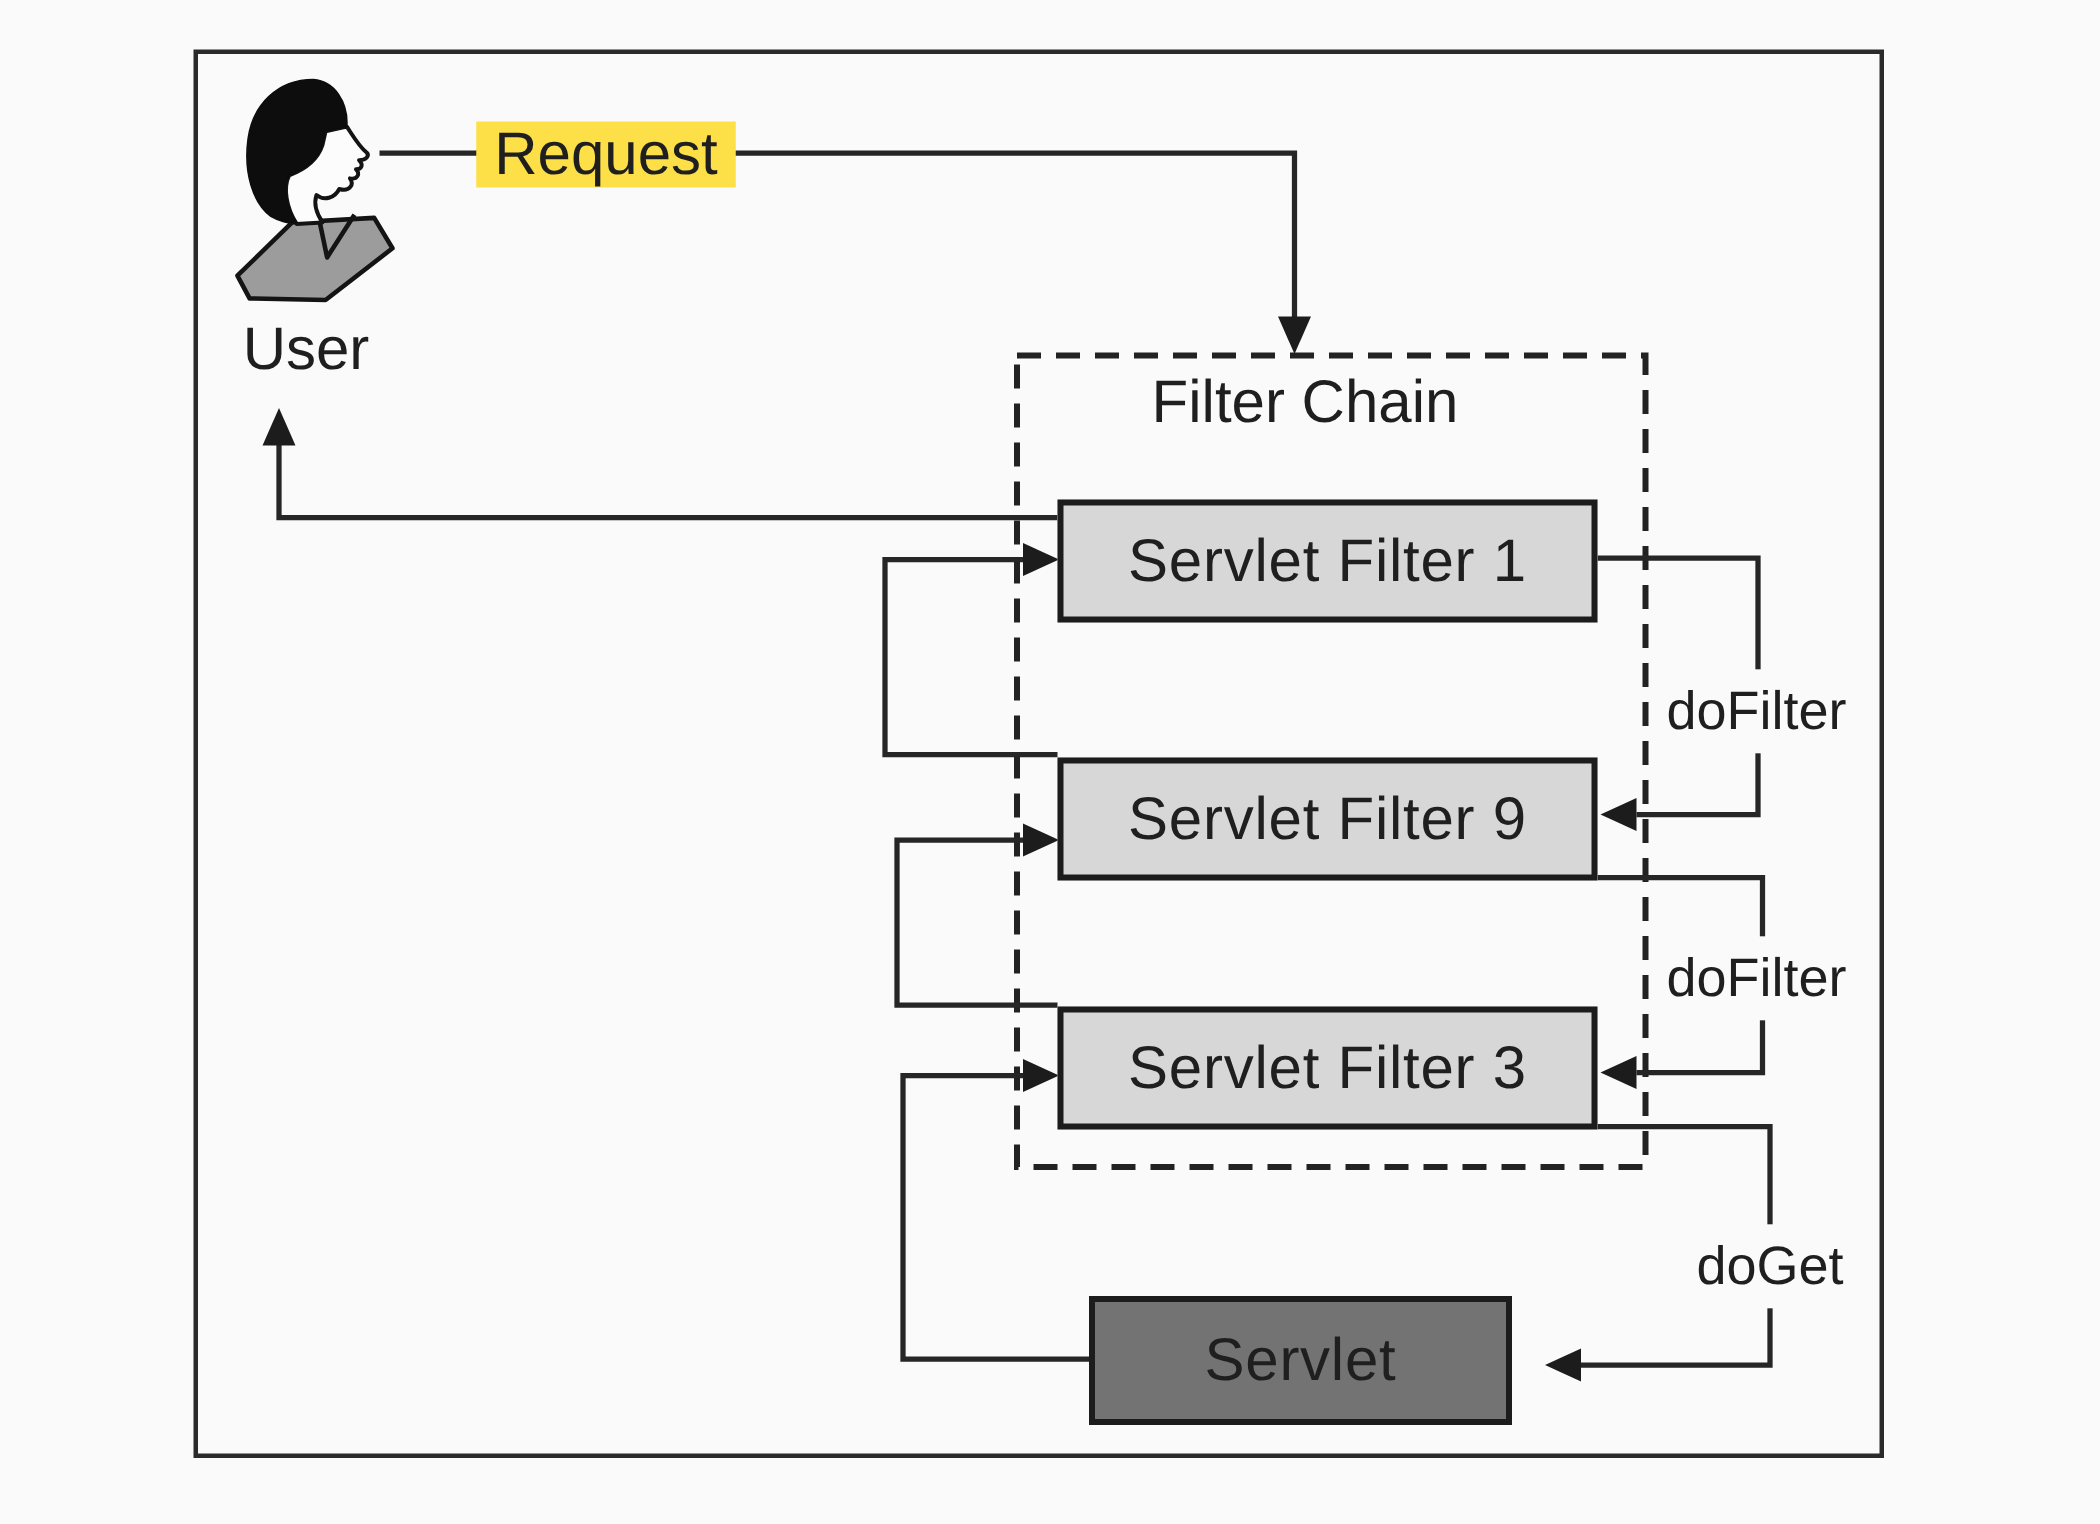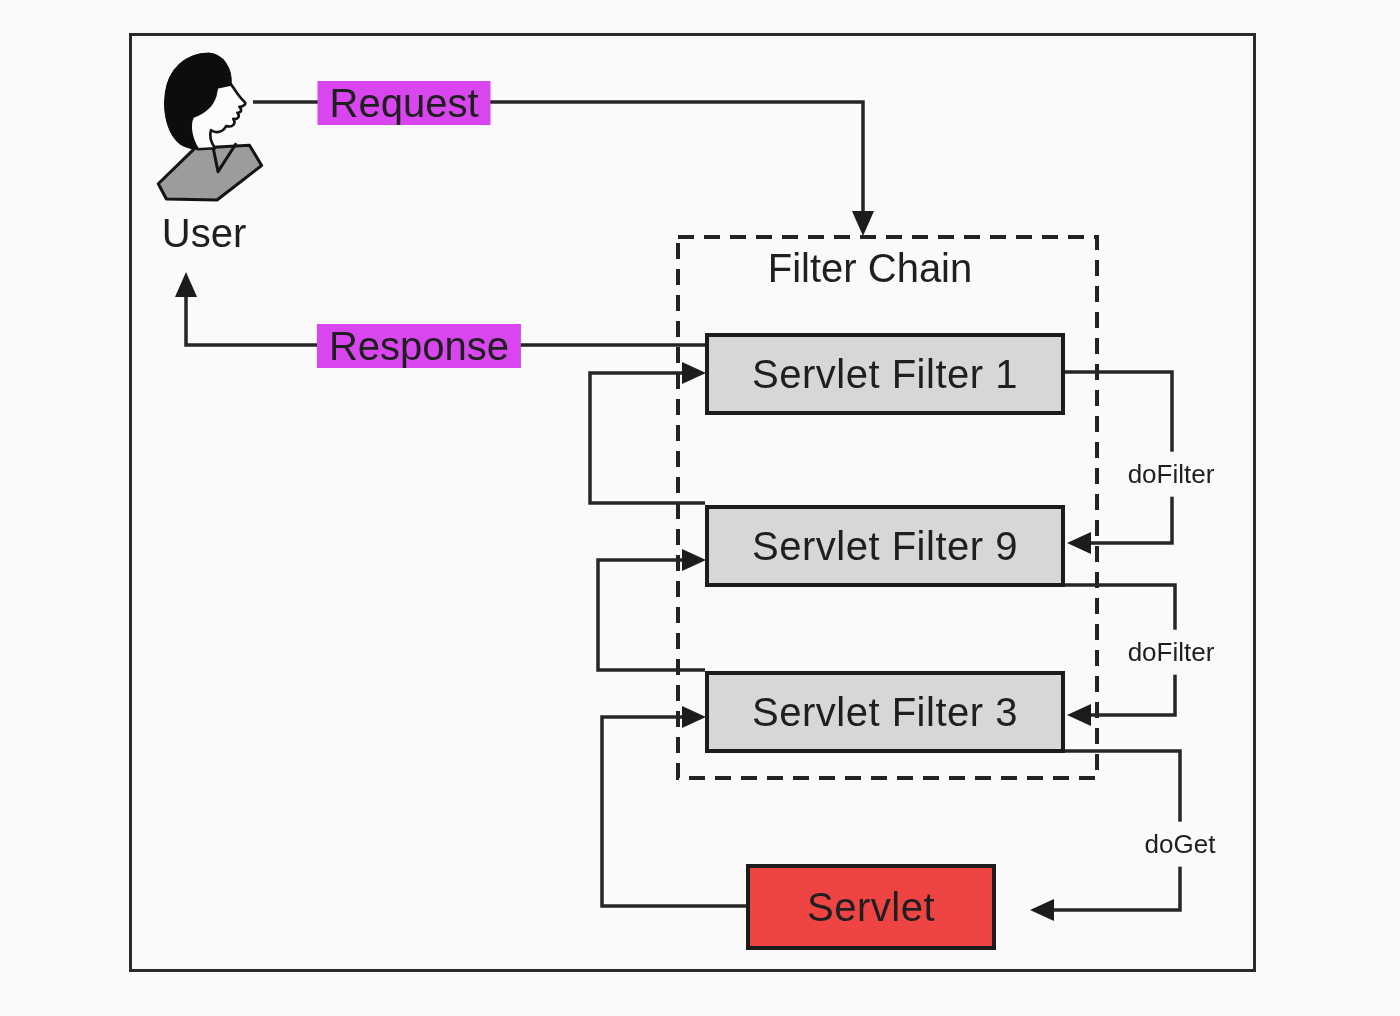--- a/index.html
+++ b/index.html
@@ -27,28 +27,28 @@
   .box {
     position: absolute; box-sizing: border-box;
     border: 4px solid #1c1c1c; background: #d7d7d7;
     display: flex; align-items: center; justify-content: center;
     font-size: 40px; letter-spacing: 0.5px; white-space: nowrap;
   }
   .filter-box { left: 705px; width: 360px; height: 82px; }
   .fb-1 { top: 333px; }
   .fb-2 { top: 505px; }
   .fb-3 { top: 671px; }
-  .servlet-box { left: 746px; top: 864px; width: 250px; height: 86px; background: #ef4444; }
+  .servlet-box { left: 726px; top: 864px; width: 282px; height: 86px; background: #737373; }
 
   .lbl {
     position: absolute; transform: translate(-50%, -50%);
     font-size: 40px; white-space: nowrap; line-height: 1.1;
   }
-  .lbl-small { font-size: 26px; }
-  .on-hline { background: #d946ef; padding: 0 12px; }   
+  .lbl-small { font-size: 36px; }
+  .on-hline { background: #fde047; padding: 0 12px; }   
   .on-vline { background: #fbfafa; padding: 8px 2px; }  
 
   .lbl-user        { left: 204px; top: 233px; }
   .lbl-request     { left: 404px; top: 103px; }
   .lbl-response    { left: 419px; top: 346px; }
   .lbl-chain-title { left: 870px; top: 268px; }
   .lbl-dofilter-1  { left: 1171px; top: 474px; }
   .lbl-dofilter-2  { left: 1171px; top: 652px; }
   .lbl-doget       { left: 1180px; top: 844px; }
 
@@ -127,19 +127,18 @@
   </div>
   <div class="box filter-box fb-3">
     <span>Servlet Filter 3</span>
   </div>
   <div class="box servlet-box">
     <span>Servlet</span>
   </div>
 
   <div class="lbl lbl-user">User</div>
   <div class="lbl on-hline lbl-request">Request</div>
-  <div class="lbl on-hline lbl-response">Response</div>
   <div class="lbl lbl-chain-title">Filter Chain</div>
   <div class="lbl lbl-small on-vline lbl-dofilter-1">doFilter</div>
   <div class="lbl lbl-small on-vline lbl-dofilter-2">doFilter</div>
   <div class="lbl lbl-small on-vline lbl-doget">doGet</div>
 
 </div>
 
 </body></html>

